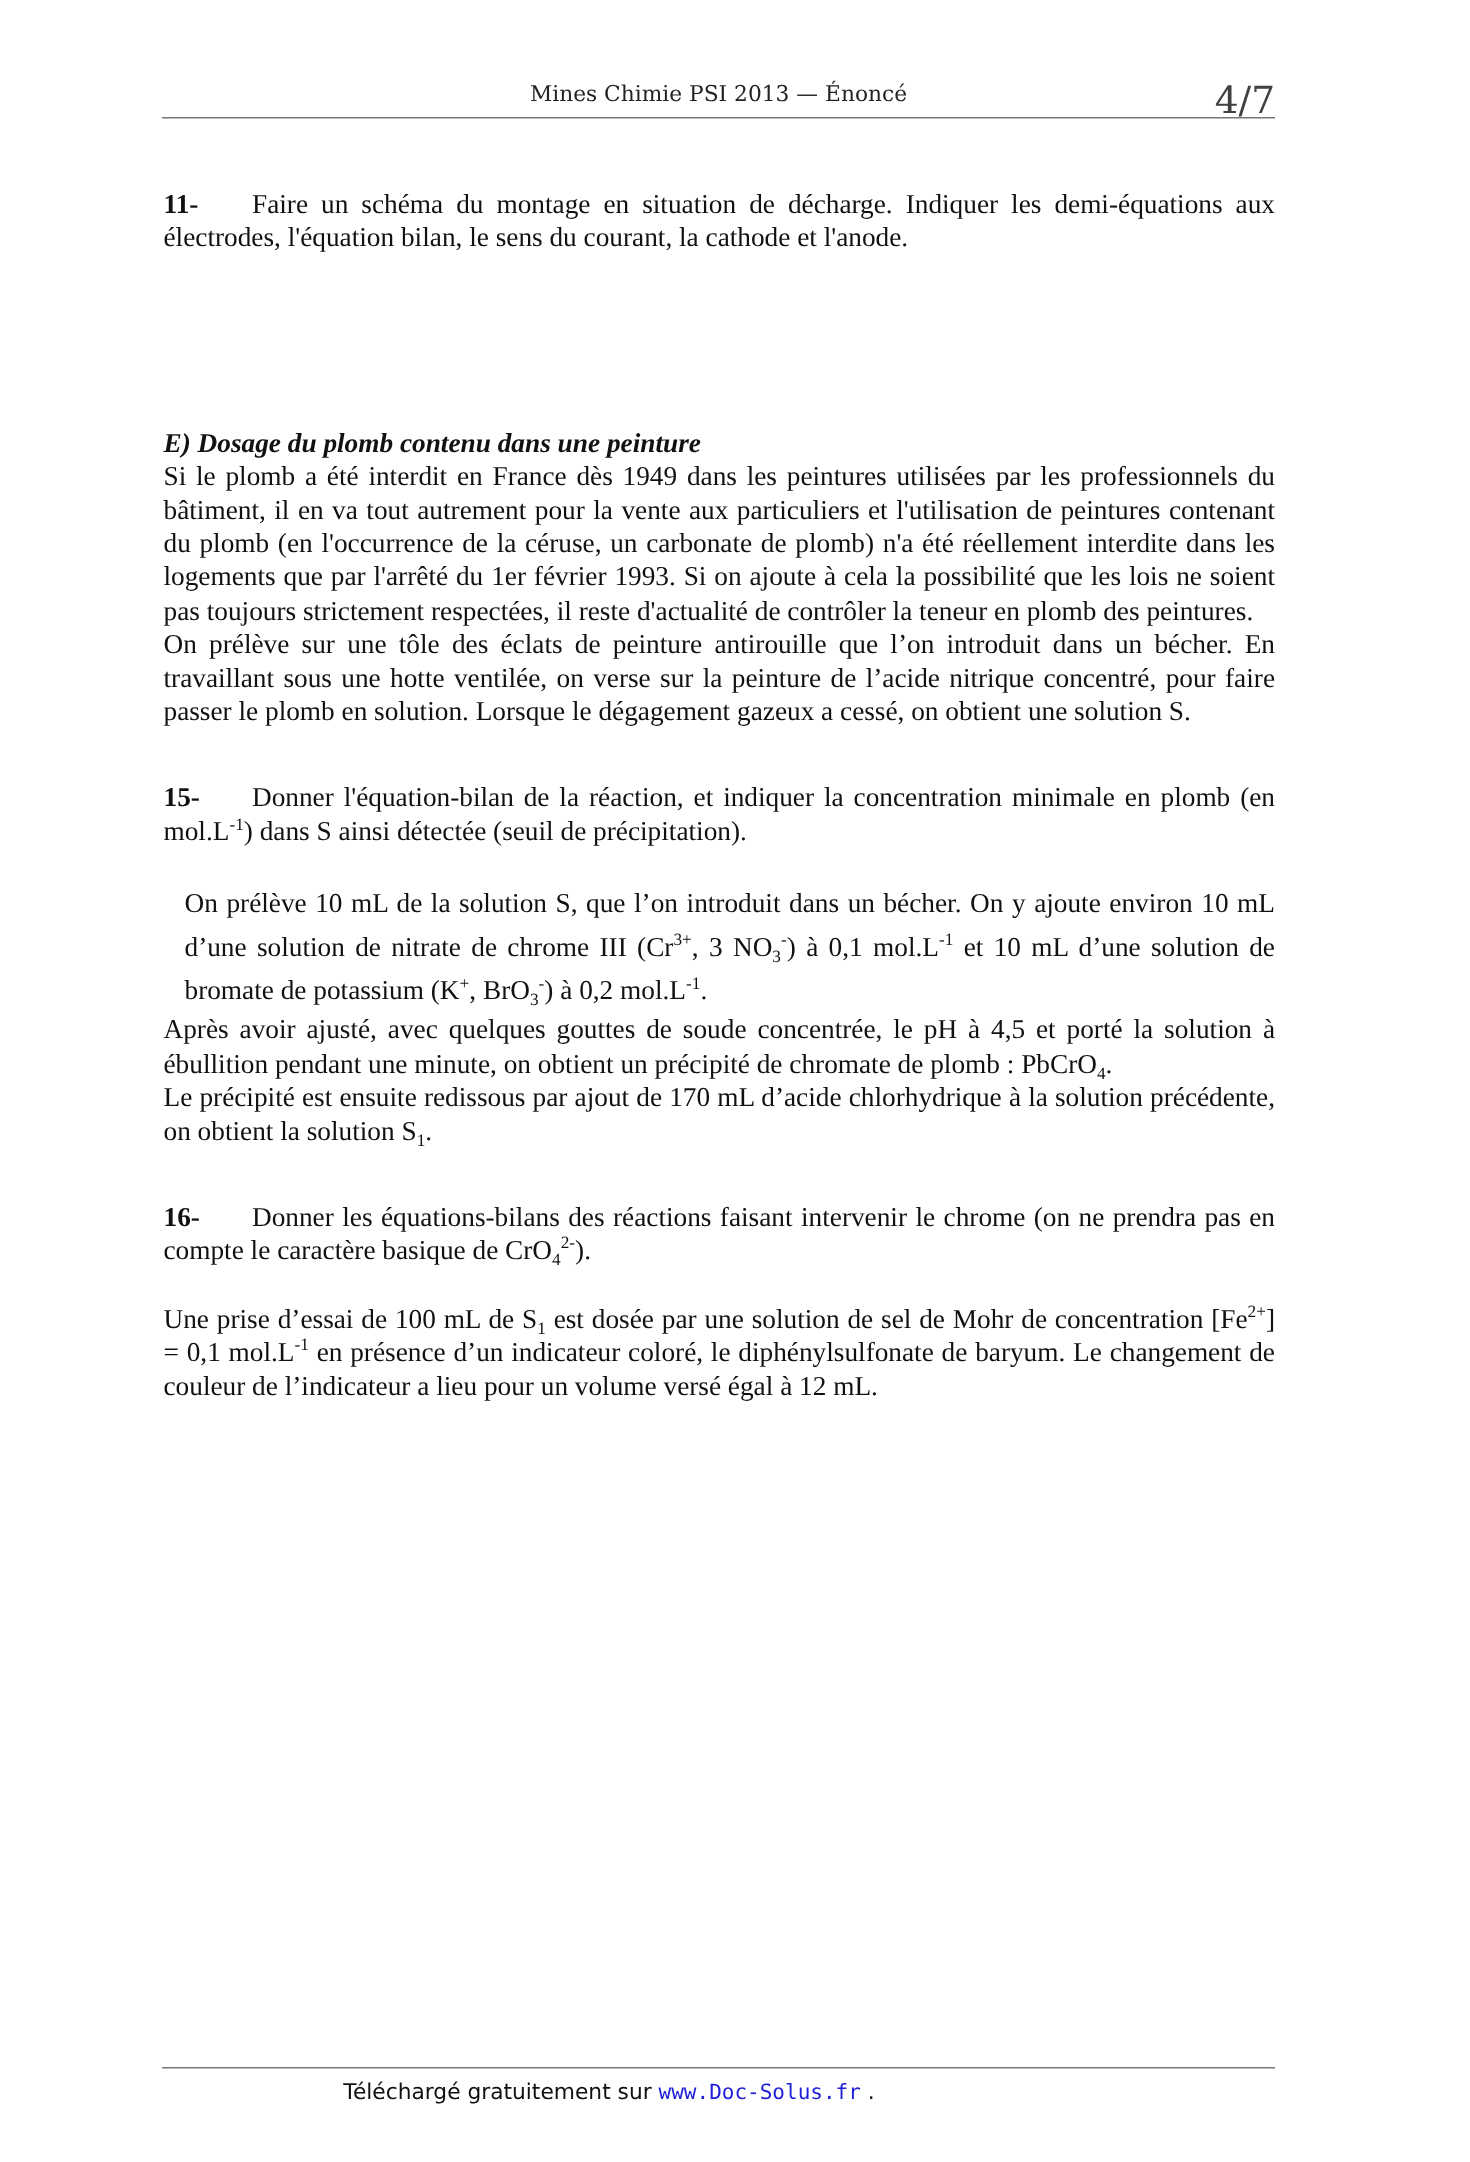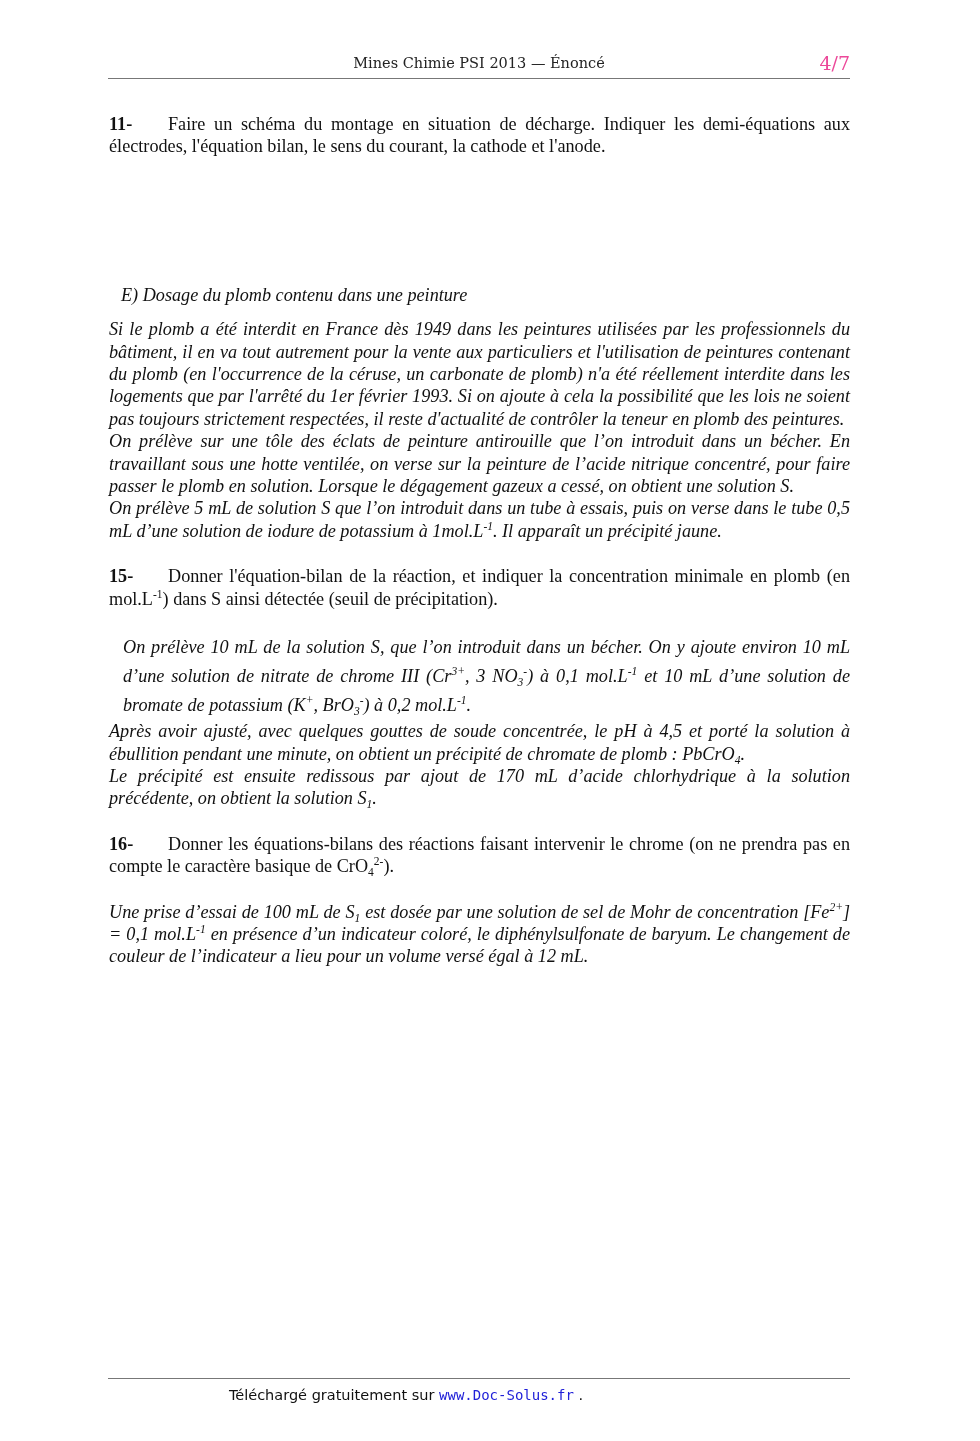--- a/index.html
+++ b/index.html
@@ -1,27 +1,27 @@
 <!DOCTYPE html>
 <html><head>
 <meta charset="utf-8">
 <style>
   html, body { margin: 0; padding: 0; background: #ffffff; }
   body { width: 980px; height: 1441px; position: relative; overflow: hidden; color: #111; }
   .page { position: absolute; left: 0; top: 0; width: 980px; height: 1441px; border-radius: 20px; }
 
   .header { position: absolute; left: 108px; top: 52px; width: 742px; height: 26px; border-bottom: 1.5px solid #777; }
   .header-title { position: absolute; left: 0; right: 0; top: 3px; text-align: center; font-family: "DejaVu Serif", serif; font-size: 14.5px; color: #222; }
-  .header-page { position: absolute; right: 0; top: 0; font-family: "DejaVu Serif", serif; font-size: 19px; color: #ec4899; margin-left: 44px; }
+  .header-page { position: absolute; right: 0; top: 0; font-family: "DejaVu Serif", serif; font-size: 25px; color: #404040; margin-left: 44px; }
 
   .body { position: absolute; left: 109px; top: 113px; width: 741px; font-family: "Liberation Serif", serif; font-size: 18.2px; line-height: 22.4px; text-align: justify; }
   .q { margin: 0; }
-  .q .num { font-weight: bold; display: inline-block; width: 59px; }
-  .para { margin: 0; font-style: italic; }
-  .section-title { margin: 12px; font-style: italic; font-weight: normal; }
+  .q .num { font-weight: bold; display: inline-block; width: 59px; margin-top: 12px; }
+  .para { margin: 0; }
+  .section-title { margin: 0; font-style: italic; font-weight: bold; }
   sup, sub { font-size: 11.5px; line-height: 0; }
   sup { vertical-align: 7px; }
   sub { vertical-align: -4px; }
 
   .gap-q { height: 23px; }
   .gap-big { height: 45px; }
   .gap-sm { height: 23px; }
   .tall { line-height: 29px; margin-left: 14px; }
 
   .footer-rule { position: absolute; left: 108px; top: 1378px; width: 742px; height: 0; border-top: 1.5px solid #777; }
@@ -45,21 +45,20 @@
 
     <div class="gap-q"></div>
 
     <div class="gap-q"></div>
 
     <div class="gap-big"></div>
 
     <p class="section-title">E) Dosage du plomb contenu dans une peinture</p>
     <p class="para">Si le plomb a été interdit en France dès 1949 dans les peintures utilisées par les professionnels du bâtiment, il en va tout autrement pour la vente aux particuliers et l'utilisation de peintures contenant du plomb (en l'occurrence de la céruse, un carbonate de plomb) n'a été réellement interdite dans les logements que par l'arrêté du 1er février 1993. Si on ajoute à cela la possibilité que les lois ne soient pas toujours strictement respectées, il reste d'actualité de contrôler la teneur en plomb des peintures.</p>
     <p class="para">On prélève sur une tôle des éclats de peinture antirouille que l’on introduit dans un bécher. En travaillant sous une hotte ventilée, on verse sur la peinture de l’acide nitrique concentré, pour faire passer le plomb en solution. Lorsque le dégagement gazeux a cessé, on obtient une solution S.</p>
-    <p class="para">On prélève 5 mL de solution S que l’on introduit dans un tube à essais, puis on verse dans le tube 0,5 mL d’une solution de iodure de potassium à 1mol.L<sup>-1</sup>. Il apparaît un précipité jaune.</p>
     <div class="gap-sm"></div>
 
     <p class="q"><span class="num">15-</span><span>Donner l'équation-bilan de la réaction, et indiquer la concentration minimale en plomb (en mol.L<sup>-1</sup>) dans S ainsi détectée (seuil de précipitation).</span></p>
     <div class="gap-sm"></div>
 
     <p class="para tall">On prélève 10 mL de la solution S, que l’on introduit dans un bécher. On y ajoute environ 10 mL d’une solution de nitrate de chrome III (Cr<sup>3+</sup>, 3 NO<sub>3</sub><sup>-</sup>) à 0,1 mol.L<sup>-1</sup> et 10 mL d’une solution de bromate de potassium (K<sup>+</sup>, BrO<sub>3</sub><sup>-</sup>) à 0,2 mol.L<sup>-1</sup>.</p>
     <p class="para">Après avoir ajusté, avec quelques gouttes de soude concentrée, le pH à 4,5 et porté la solution à ébullition pendant une minute, on obtient un précipité de chromate de plomb : PbCrO<sub>4</sub>.</p>
     <p class="para">Le précipité est ensuite redissous  par ajout de 170 mL d’acide chlorhydrique à la solution précédente, on obtient la solution S<sub>1</sub>.</p>
     <div class="gap-sm"></div>
 

